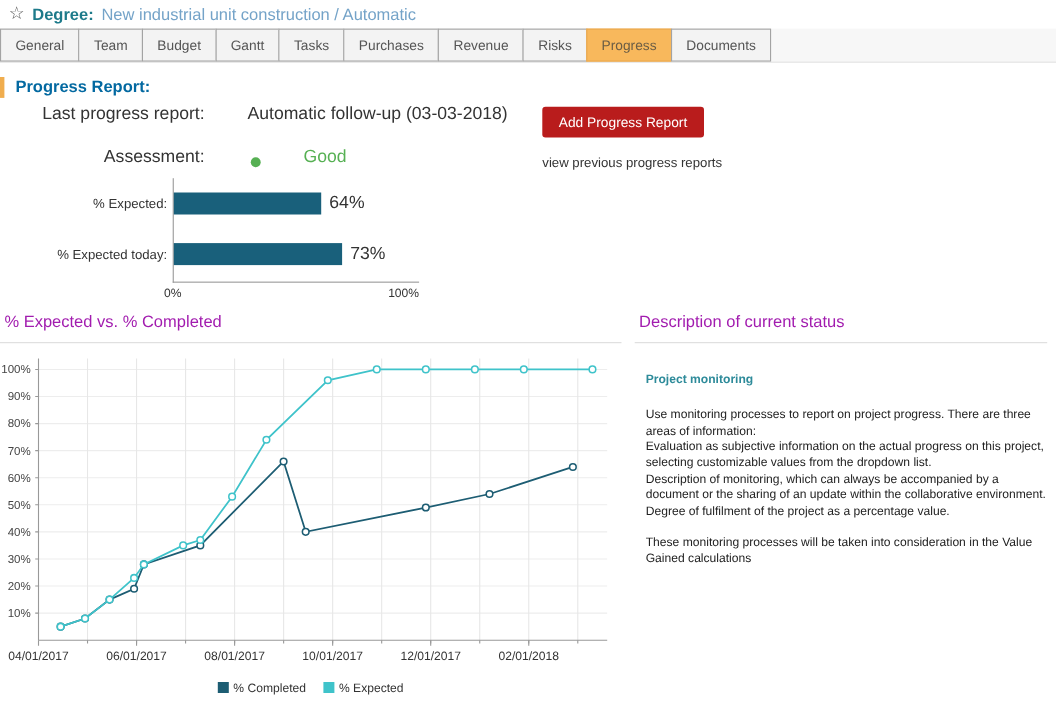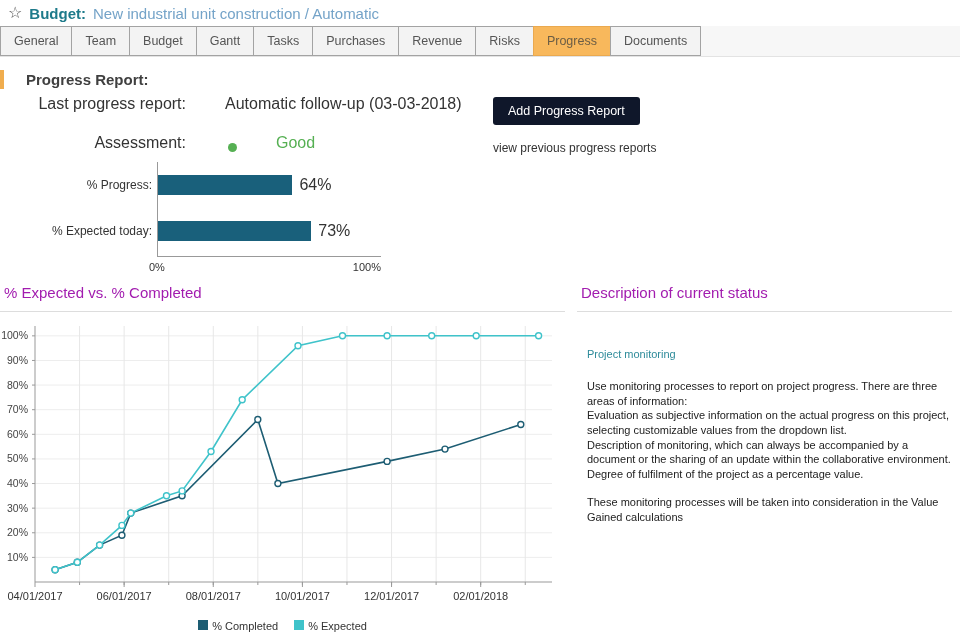--- a/index.html
+++ b/index.html
@@ -14,66 +14,66 @@
 
   
   .tabs{display:flex;background:#f7f7f7;border-bottom:1px solid #e3e3e3;}
   .tab{padding:7px 13px;font-size:12.5px;color:#555;background:#f3f3f3;border:1px solid #a3a3a3;margin-left:-1px;cursor:pointer;white-space:nowrap;}
   .tab:first-child{margin-left:0;}
   .tab.active{background:#f8b85c;color:#6b5d45;border-color:#eaa94f;}
 
   
   .section-heading{display:flex;align-items:center;gap:10px;margin:13px 0 6px 0;}
   .accent-bar{width:4px;height:19px;background:#f0ad4e;display:inline-block;}
-  .section-heading .heading-text{color:#404040;font-size:15px;font-weight:700;margin-left:12px;}
+  .section-heading .heading-text{color:#0369a1;font-size:15px;font-weight:700;}
 
   .report-body{position:relative;}
   .row{display:flex;align-items:flex-end;margin-top:6px;font-size:16px;gap:32px;}
   .lbl{width:186px;text-align:right;color:#333;}
   .val{margin-left:7px;color:#333;}
   .assessment-row{margin-top:21px;}
   .dot{width:9px;height:9px;border-radius:50%;background:#56b053;margin-left:10px;}
   .good{color:#56b053;margin-left:7px;}
 
   .mini-chart{display:flex;margin-top:10px;}
   .bar-labels{width:157px;font-size:12px;padding-top:13px;}
   .bar-lbl{height:20px;line-height:20px;text-align:right;padding-right:5px;margin-bottom:26px;}
   .bars-area{border-left:1px solid #999;border-bottom:1px solid #999;padding:13px 0 15px 0;width:224px;}
   .bar-line{display:flex;align-items:center;height:20px;margin-bottom:26px;}
   .bar-line:last-child{margin-bottom:0;}
   .bar-fill{height:20px;background:#19607b;}
   .bar-val{font-size:16px;margin-left:7px;}
   .axis-ticks{display:flex;justify-content:space-between;width:232px;font-size:11px;color:#333;margin-top:4px;margin-left:-8px;}
 
   .report-right{position:absolute;left:493px;top:2px;}
-  .add-btn{background:#0f172a;color:#fff;border:none;border-radius:3px;padding:7px 15px;font-size:12.5px;font-family:inherit;cursor:pointer;}
+  .add-btn{background:#b91c1c;color:#fff;border:none;border-radius:3px;padding:7px 15px;font-size:12.5px;font-family:inherit;cursor:pointer;}
   .view-prev{margin-top:16px;font-size:12px;color:#333;cursor:pointer;}
 
   
   .lower{display:flex;margin-top:8px;}
   .chart-col{width:565px;}
   .status-col{flex:1;padding-left:12px;padding-right:8px;}
   .col-heading{font-size:15px;color:#a21caf;padding:3px 0 10px 4px;}
   hr{border:none;border-top:1px solid #ddd;}
   .chart-col svg{display:block;margin-top:4px;}
   svg text{font-family:"Liberation Sans",sans-serif;}
   .legend{display:flex;justify-content:center;gap:16px;font-size:11px;align-items:center;height:15px;}
   .legend-item{display:flex;align-items:flex-start;color:#333;}
   .legend-item .sq{width:10px;height:10px;display:inline-block;margin-right:4px;}
 
-  .status-link{color:#2e8b9a;font-size:11px;margin:36px 0 19px 10px;cursor:pointer;}
+  .status-link{color:#2e8b9a;font-size:11px;margin:27px 0 19px 10px;cursor:pointer;font-weight:bold;}
   .status-paragraphs{font-size:11px;line-height:1.33;margin-left:10px;color:#222;max-width:374px;}
   .status-line:last-child{margin-top:14px;}
 </style>
 </head>
 <body>
 
 <header class="topbar">
   <span class="star">☆</span>
-  <span class="proj-label">Budget:</span>
+  <span class="proj-label">Degree:</span>
   <span class="proj-title">New industrial unit construction / Automatic</span>
 </header>
 
 <nav class="tabs">
   <div class="tab">General</div>
   <div class="tab">Team</div>
   <div class="tab">Budget</div>
   <div class="tab">Gantt</div>
   <div class="tab">Tasks</div>
   <div class="tab">Purchases</div>
@@ -96,21 +96,21 @@
         <span class="val">Automatic follow-up (03-03-2018)</span>
       </div>
       <div class="row assessment-row">
         <span class="lbl">Assessment:</span>
         <span class="dot"></span>
         <span class="good">Good</span>
       </div>
 
       <div class="mini-chart">
         <div class="bar-labels">
-          <div class="bar-lbl">% Progress:</div>
+          <div class="bar-lbl">% Expected:</div>
           <div class="bar-lbl">% Expected today:</div>
         </div>
         <div class="bars-wrap">
           <div class="bars-area">
             <div class="bar-line">
               <div class="bar-fill" style="width: 134.4px; background: rgb(25, 96, 123);"></div>
               <span class="bar-val">64%</span>
             </div>
             <div class="bar-line">
               <div class="bar-fill" style="width: 153.3px; background: rgb(25, 96, 123);"></div>

